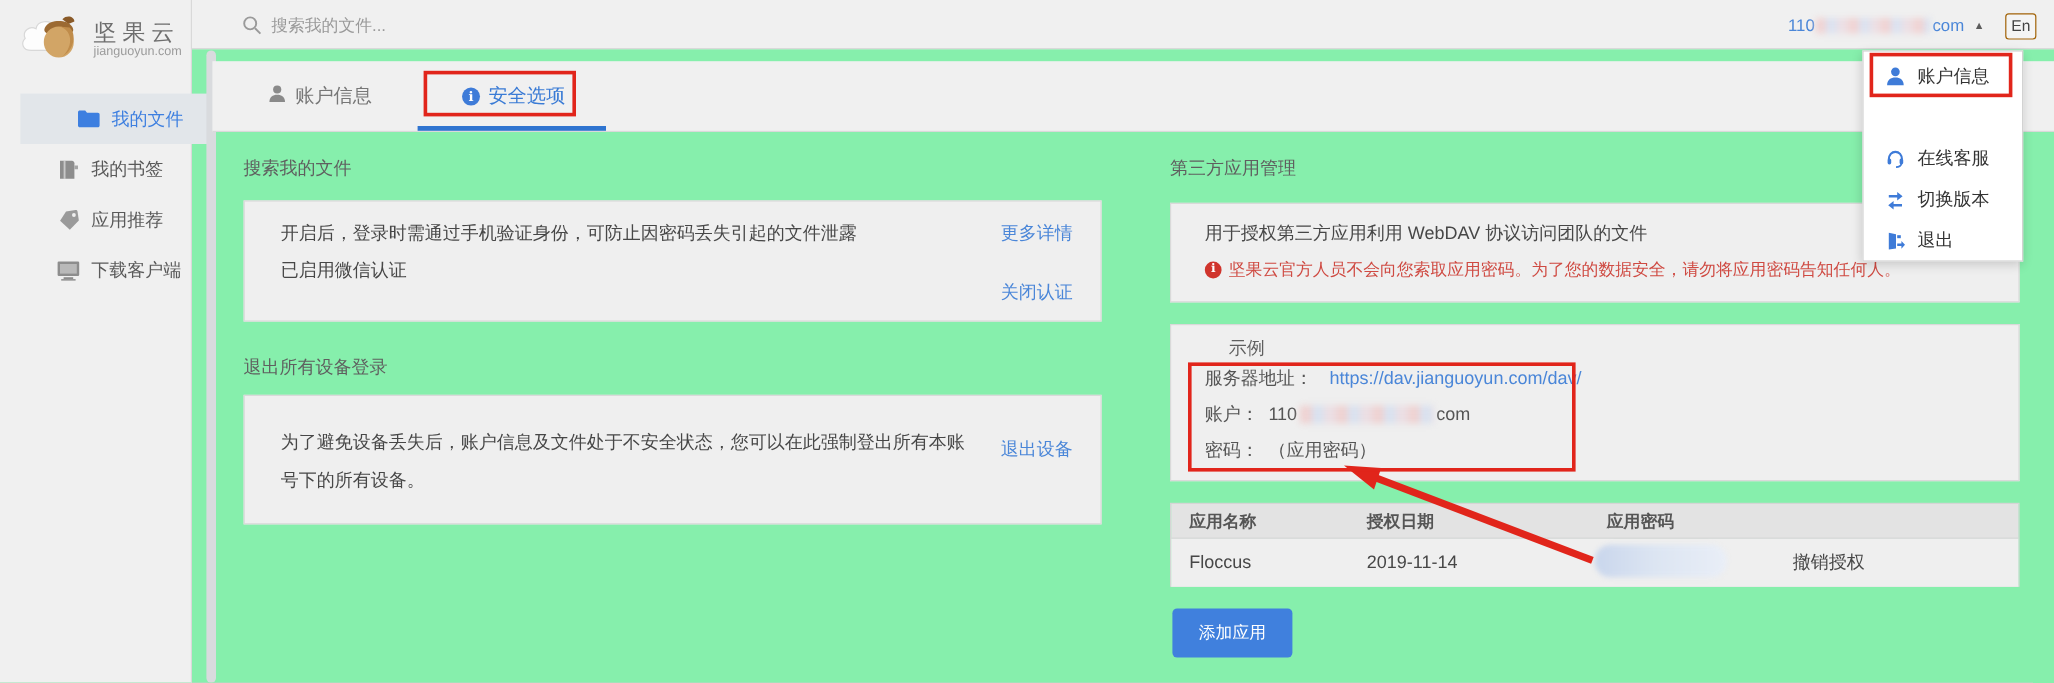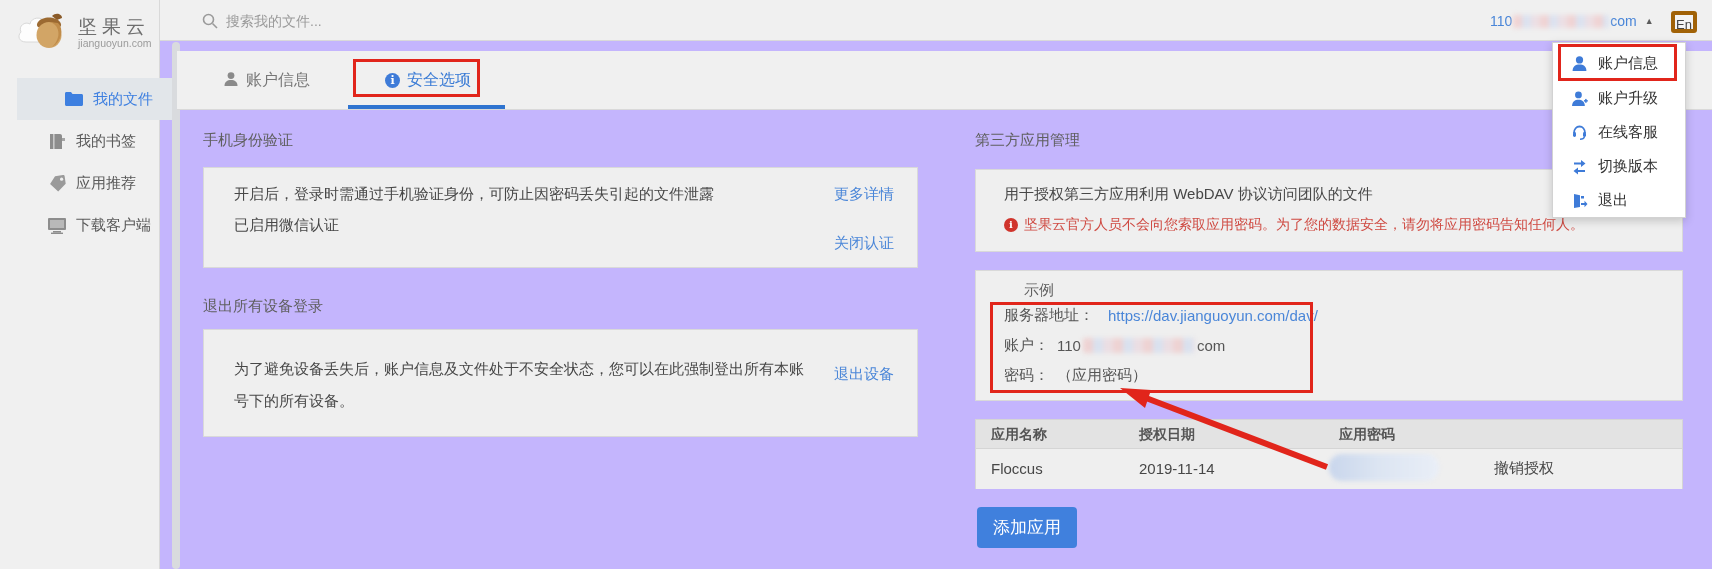--- a/index.html
+++ b/index.html
@@ -1,17 +1,17 @@
 <!DOCTYPE html>
 <html><head>
 <meta charset="utf-8">
 <style>
   html,body{margin:0;padding:0;background:#cfcfcf;}
   *{box-sizing:border-box;font-family:"Liberation Sans","DejaVu Sans",sans-serif;}
-  #screen{position:relative;width:1712px;height:569px;background:#c4b5fd;overflow:hidden;}
+  #screen{position:relative;width:1712px;height:569px;background:#86efac;overflow:hidden;}
   .abs{position:absolute;}
 
   
   .sidebar{left:0;top:0;width:160px;height:569px;background:#f0f0f0;border-right:1px solid #d9d9d9;}
   .logo-wrap{position:absolute;left:16px;top:8px;width:140px;height:44px;}
   .logo-art{position:absolute;left:0;top:2px;}
   .brand-name{position:absolute;left:62px;top:6px;font-size:19px;letter-spacing:5px;color:#6e6e6e;white-space:nowrap;}
   .brand-domain{position:absolute;left:62px;top:29px;font-size:10.5px;color:#9b9b9b;white-space:nowrap;}
   .nav-item{position:absolute;left:0;width:160px;height:42px;display:flex;align-items:center;cursor:pointer;}
   .nav-item .ni-icon{position:absolute;left:47px;width:20px;height:20px;display:flex;align-items:center;justify-content:center;}
@@ -22,21 +22,21 @@
   .scroll-strip{left:172px;top:42px;width:8px;height:527px;background:#d9dbde;border-radius:4px;}
 
   
   .topbar{left:160px;top:0;width:1552px;height:41px;background:#f0f0f0;border-bottom:1px solid #d9d9d9;}
   .search-icon{position:absolute;left:42px;top:13px;}
   .search-input{position:absolute;left:64px;top:8px;width:360px;height:25px;border:none;background:transparent;outline:none;font-size:14px;color:#555;}
   .search-input::placeholder{color:#9a9a9a;}
   .account{position:absolute;left:1330px;top:13px;font-size:14px;color:#4a86d8;display:flex;align-items:center;white-space:nowrap;cursor:pointer;}
   .blur-chip{display:inline-block;width:96px;height:13px;margin:0 1px;border-radius:2px;background:repeating-linear-gradient(90deg,#f0d3d3 0 9px,#dbe2f0 9px 18px,#ecdfe4 18px 27px);filter:blur(2.5px);}
   .caret-up{font-size:9px;color:#5c5c5c;margin-left:8px;}
-  .lang-btn{position:absolute;left:1511px;top:11px;width:26px;height:22px;border:4px solid #a16207;border-radius:3px;background:#f4f4f4;font-size:13px;color:#444;text-align:center;line-height:20px;cursor:pointer;}
+  .lang-btn{position:absolute;left:1511px;top:11px;width:26px;height:22px;border:1px solid #a16207;border-radius:3px;background:#f4f4f4;font-size:13px;color:#444;text-align:center;line-height:20px;cursor:pointer;}
 
   
   .tabbar{left:177px;top:51px;width:1535px;height:59px;background:#f0f0f0;border-bottom:1px solid #d9d9d9;}
   .tab{position:absolute;top:0;height:59px;display:flex;align-items:center;gap:7px;cursor:pointer;}
   .tab1{left:46px;}
   .tab2{left:208px;}
   .tab .t-label{font-size:16px;color:#777;}
   .tab2 .t-label{color:#3a7bd5;}
   .tab-underline{left:348px;top:105px;width:157px;height:4px;background:#2f74d0;}
   .i-badge{display:inline-block;width:15px;height:15px;border-radius:50%;background:#3e7bd8;color:#fff;font-size:11px;line-height:15px;text-align:center;font-weight:bold;font-family:"DejaVu Serif",serif;}
@@ -53,21 +53,21 @@
 
   
   .tbl{left:975px;top:419px;width:708px;height:70px;border:1px solid #d5d5d5;}
   .tbl-head{position:absolute;left:0;top:0;width:100%;height:29px;background:#e3e3e3;border-bottom:1px solid #d5d5d5;}
   .tbl-body{position:absolute;left:0;top:29px;width:100%;height:40px;background:#efefef;}
   .th{position:absolute;top:6px;font-size:14px;color:#555;white-space:nowrap;font-weight:bold;}
   .td{position:absolute;top:11px;font-size:15px;color:#474747;white-space:nowrap;}
   .c1{left:15px;} .c2{left:163px;} .c3{left:363px;} .c4{left:518px;}
   .pwd-blur{position:absolute;left:353px;top:5px;width:110px;height:27px;border-radius:13px;background:linear-gradient(90deg,#c9d6ec,#dce5f2 45%,#e9eef7);filter:blur(2px);}
 
-  .add-btn{left:977px;top:507px;width:100px;height:41px;background:#4080dd;border:none;border-radius:4px;color:#fff;font-size:17px;cursor:pointer;}
+  .add-btn{left:977px;top:507px;width:100px;height:41px;background:#4080dd;border:none;border-radius:4px;color:#fff;font-size:14px;cursor:pointer;}
 
   
   .dropdown{left:1552px;top:42px;width:134px;height:176px;background:#fff;border:1px solid #d2d2d2;box-shadow:0 3px 9px rgba(0,0,0,.18);z-index:40;}
   .dd-item{position:absolute;left:0;width:100%;height:35px;display:flex;align-items:center;cursor:pointer;}
   .dd-item .dd-icon{position:absolute;left:17px;width:18px;height:18px;display:flex;align-items:center;justify-content:center;}
   .dd-item .dd-label{position:absolute;left:45px;font-size:15px;color:#333;white-space:nowrap;}
 
   
   .anno{position:absolute;border:3px solid #e1251b;z-index:50;pointer-events:none;}
   .arrow-svg{position:absolute;left:0;top:0;width:1712px;height:569px;z-index:45;pointer-events:none;}
@@ -159,21 +159,21 @@
       </span>
       <span class="t-label">账户信息</span>
     </div>
     <div class="tab tab2">
       <span class="i-badge">i</span>
       <span class="t-label">安全选项</span>
     </div>
   </div>
   <div class="abs tab-underline"></div>
 
-  <div class="abs sec-title" style="left:203px;top:131px;">手机身份验证</div>
+  <div class="abs sec-title" style="left:203px;top:131px;">搜索我的文件</div>
   <div class="abs panel" style="left:203px;top:167px;width:715px;height:101px;">
     <div class="abs body-text" style="left:30px;top:17px;">开启后，登录时需通过手机验证身份，可防止因密码丢失引起的文件泄露</div>
     <div class="abs link" style="right:23px;top:17px;">更多详情</div>
     <div class="abs body-text" style="left:30px;top:48px;">已启用微信认证</div>
     <div class="abs link" style="right:23px;top:66px;">关闭认证</div>
   </div>
 
   <div class="abs sec-title" style="left:203px;top:297px;">退出所有设备登录</div>
   <div class="abs panel" style="left:203px;top:329px;width:715px;height:108px;">
     <div class="abs body-text" style="left:30px;top:23px;width:580px;white-space:normal;line-height:32px;">为了避免设备丢失后，账户信息及文件处于不安全状态，您可以在此强制登出所有本账号下的所有设备。</div>
@@ -225,31 +225,20 @@
 
   <div class="abs dropdown">
     <div class="dd-item" style="top:3px;">
       <span class="dd-icon">
         <svg width="17" height="17" viewBox="0 0 16 16">
             <circle cx="8" cy="4.6" r="3.4" fill="#3e7bd8"></circle>
             <path d="M1.5 15 C1.5 10.8 4.3 9 8 9 C11.7 9 14.5 10.8 14.5 15 Z" fill="#3e7bd8"></path>
           </svg>
       </span>
       <span class="dd-label">账户信息</span>
-    </div>
-    <div class="dd-item" style="top:38px;">
-      <span class="dd-icon">
-        <svg width="17" height="17" viewBox="0 0 16 16">
-            <circle cx="7" cy="4.6" r="3.2" fill="#3e7bd8"></circle>
-            <path d="M1 15 C1 11 3.8 9.2 7 9.2 C10.2 9.2 13 11 13 15 Z" fill="#3e7bd8"></path>
-            <rect x="12.2" y="9.5" width="3.6" height="1.4" fill="#3e7bd8"></rect>
-            <rect x="13.3" y="8.4" width="1.4" height="3.6" fill="#3e7bd8"></rect>
-          </svg>
-      </span>
-      <span class="dd-label">账户升级</span>
     </div>
     <div class="dd-item" style="top:72px;">
       <span class="dd-icon">
         <svg width="17" height="17" viewBox="0 0 17 17">
             <path d="M3 9 C3 5 5.5 2.5 8.5 2.5 C11.5 2.5 14 5 14 9" fill="none" stroke="#3e7bd8" stroke-width="1.8"></path>
             <rect x="2" y="8" width="3" height="5" rx="1.4" fill="#3e7bd8"></rect>
             <rect x="12" y="8" width="3" height="5" rx="1.4" fill="#3e7bd8"></rect>
             <path d="M13.5 12.5 C13 14.5 11 15.2 9 15.2" fill="none" stroke="#3e7bd8" stroke-width="1.4"></path>
           </svg>
       </span>

